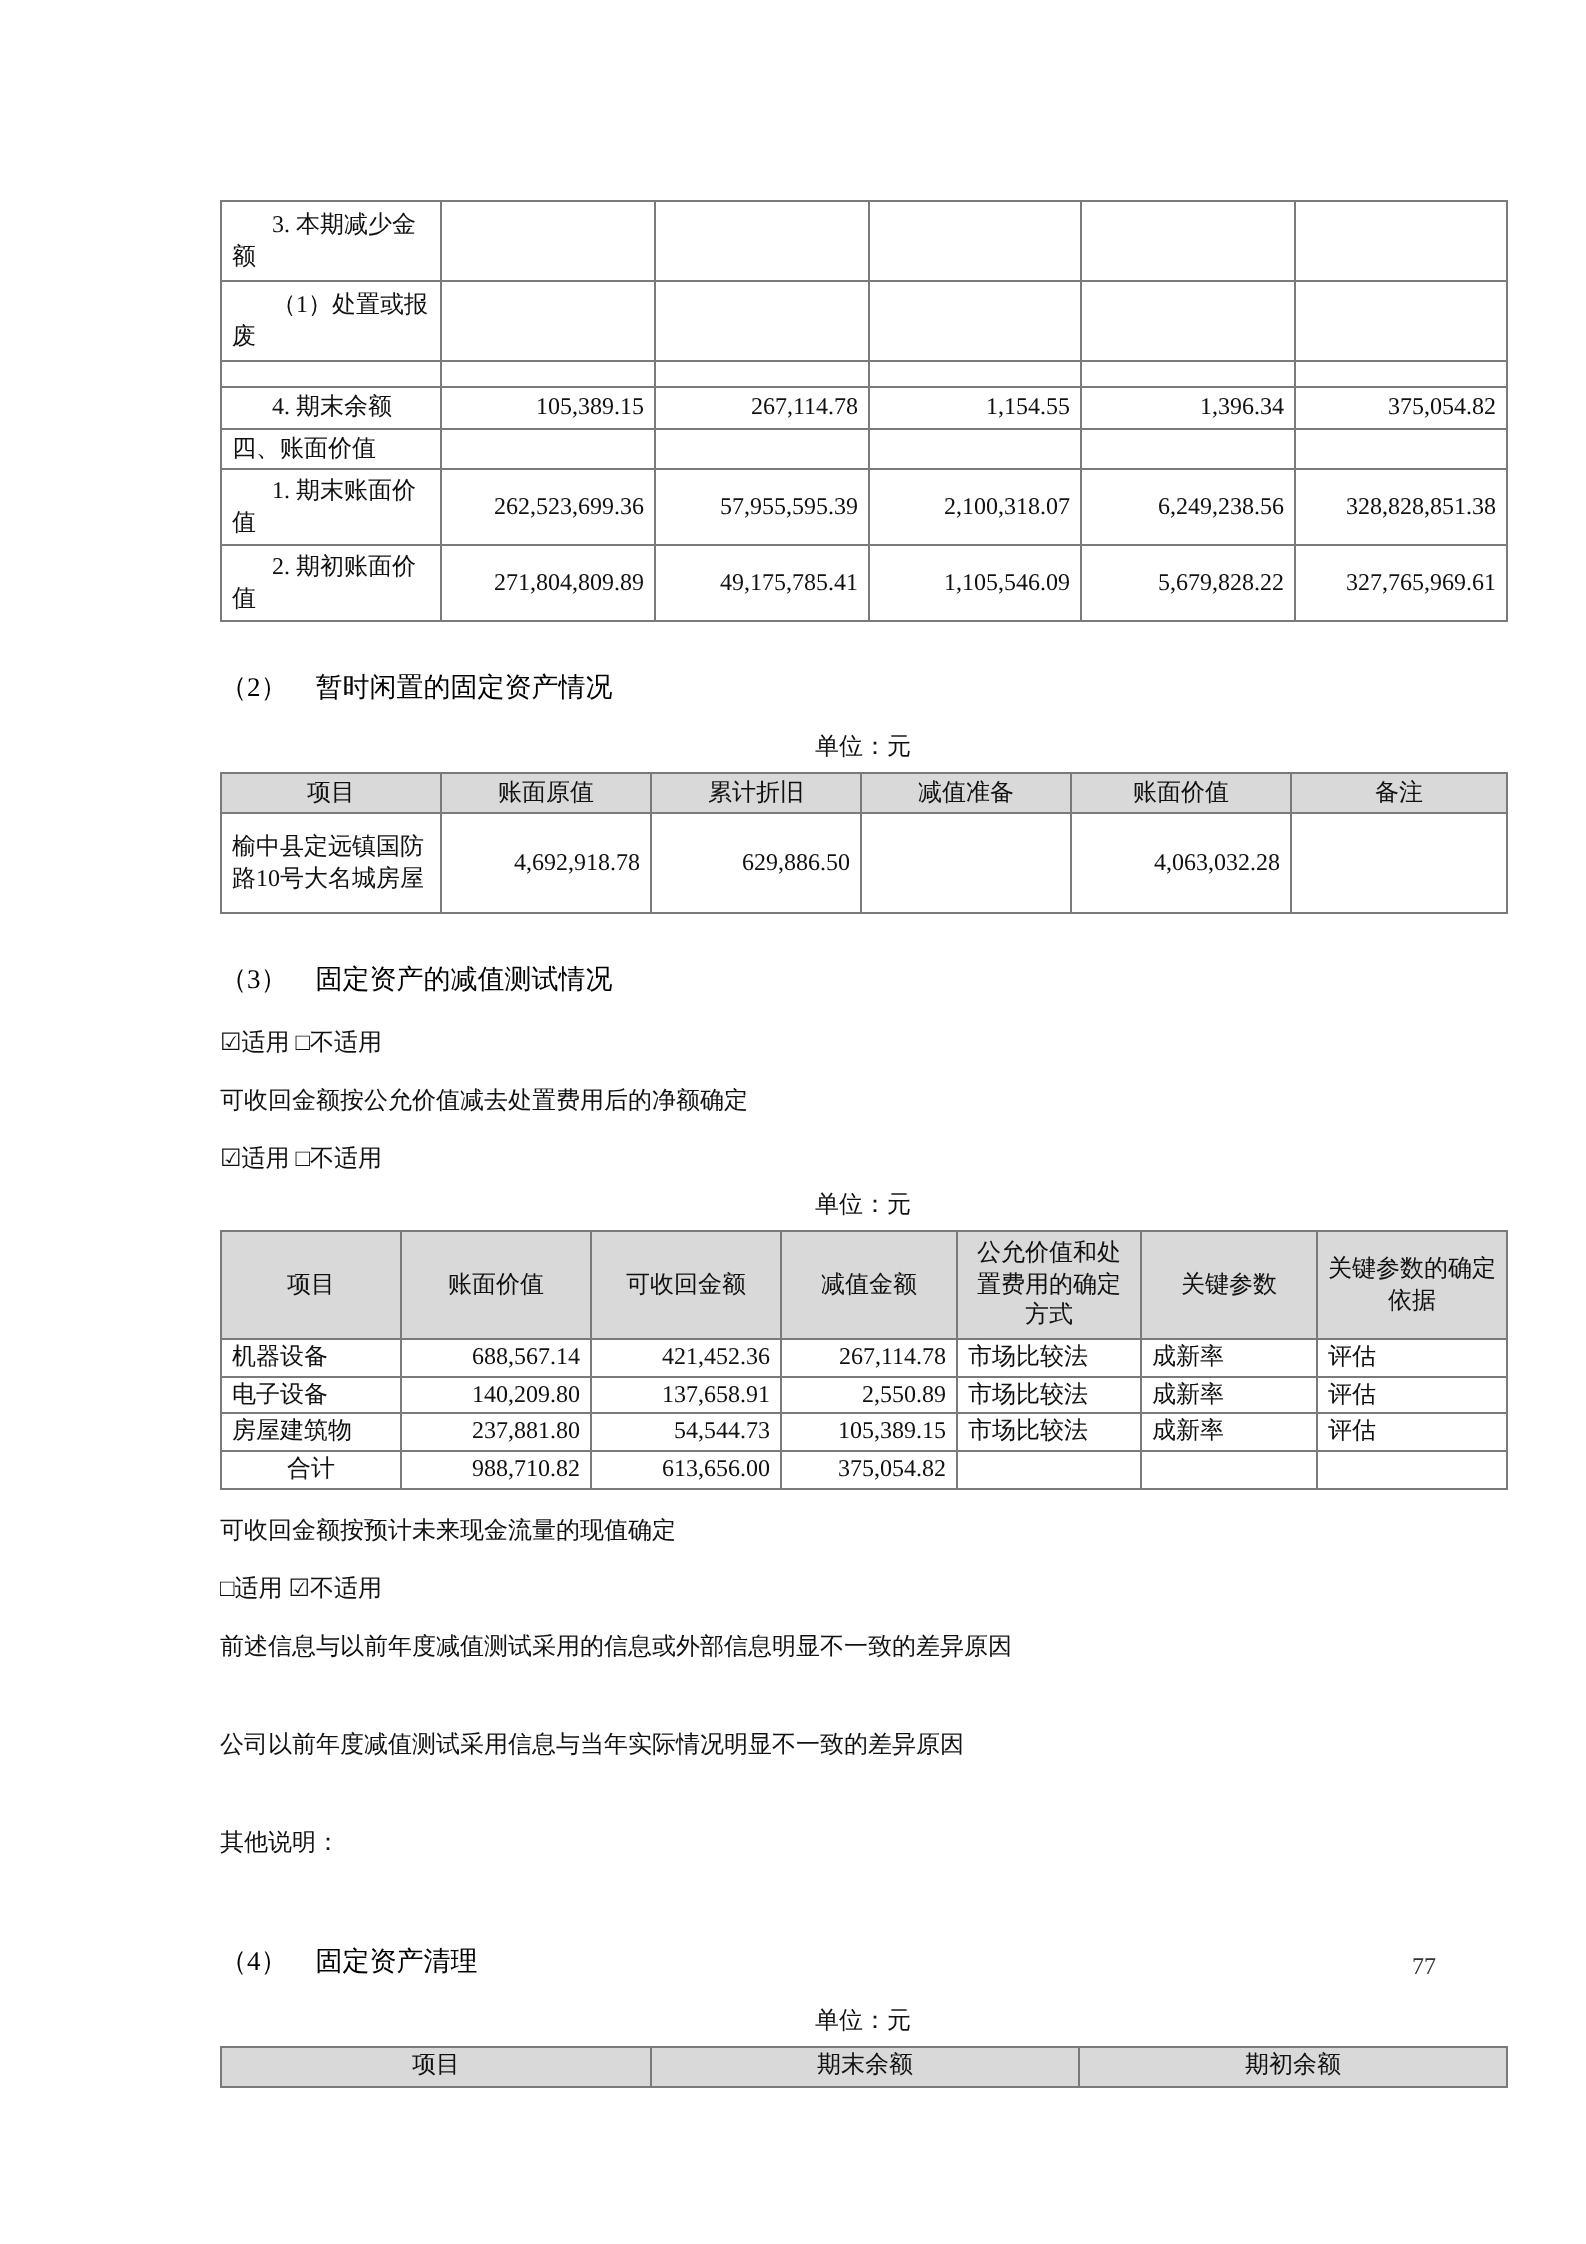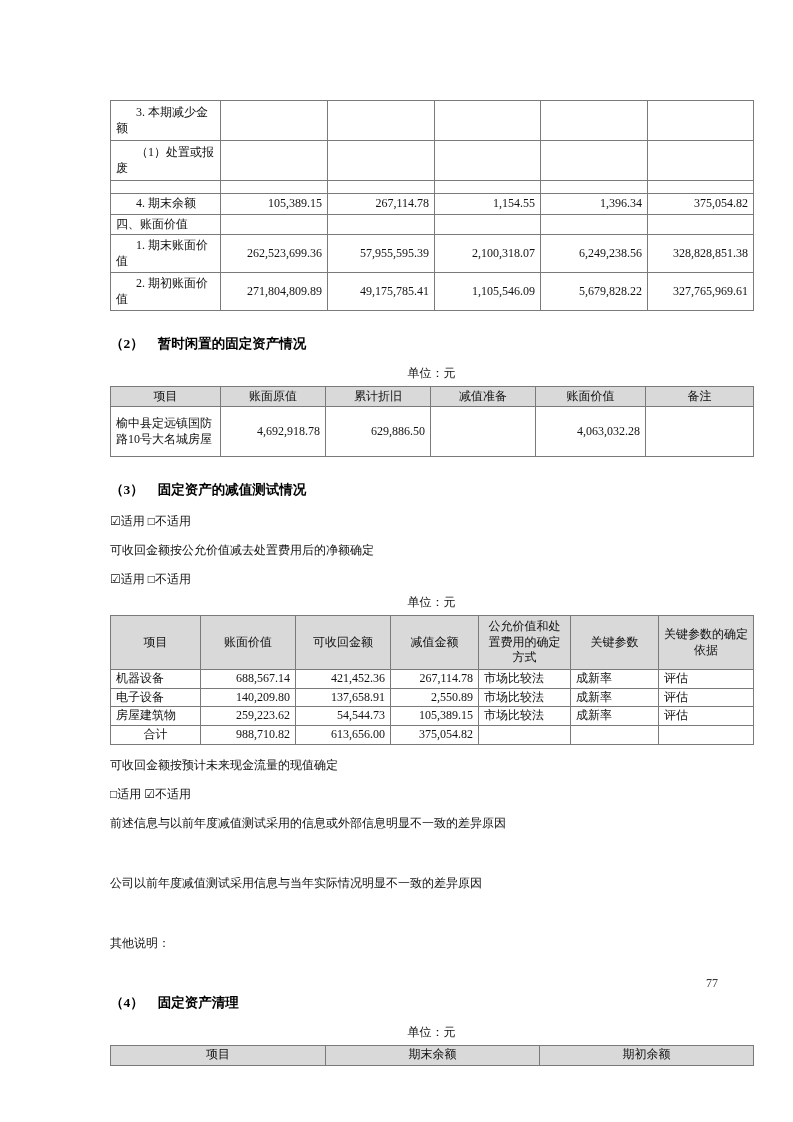--- a/index.html
+++ b/index.html
@@ -52,37 +52,37 @@
   tr.h20 { height: 20px; }
   tr.h38 { height: 38px; }
   tr.h50 { height: 50px; }
   tr.h54 { height: 54px; }
   tr.h16 { height: 16px; }
   tr.h19 { height: 19px; }
 
   
   .heading {
     font-size: 13.5px;
-    font-weight: bold;
+    font-weight: normal;
     color: #000;
     margin-top: 24px;
   }
   .heading .htxt { margin-left: 14px; }
   .h3gap { }
   .h4gap { margin-top: 42px; }
   .unit {
     text-align: center;
     font-size: 12px;
     margin: 12px 0 4px 0;
   }
   .unit.tight { margin-top: 6px; }
   .line { font-size: 12px; margin-top: 12px; }
   .line.mt14 { margin-top: 14px; }
   .line.mt12 { margin-top: 12px; }
-  .line.mt32 { margin-top: 43px; }
+  .line.mt32 { margin-top: 32px; }
   .pageno {
     position: absolute;
     top: 976px;
     right: 75px;
     font-size: 12px;
     color: #333;
   }
 </style>
 </head>
 <body>
@@ -234,21 +234,21 @@
         <td class="txt">电子设备</td>
         <td class="num">140,209.80</td>
         <td class="num">137,658.91</td>
         <td class="num">2,550.89</td>
         <td class="txt">市场比较法</td>
         <td class="txt">成新率</td>
         <td class="txt">评估</td>
       </tr>
       <tr class="h16">
         <td class="txt">房屋建筑物</td>
-        <td class="num">259,223.62</td>
+        <td class="num">237,881.80</td>
         <td class="num">54,544.73</td>
         <td class="num">105,389.15</td>
         <td class="txt">市场比较法</td>
         <td class="txt">成新率</td>
         <td class="txt">评估</td>
       </tr>
       <tr class="h19">
         <td class="ctr">合计</td>
         <td class="num">988,710.82</td>
         <td class="num">613,656.00</td>

